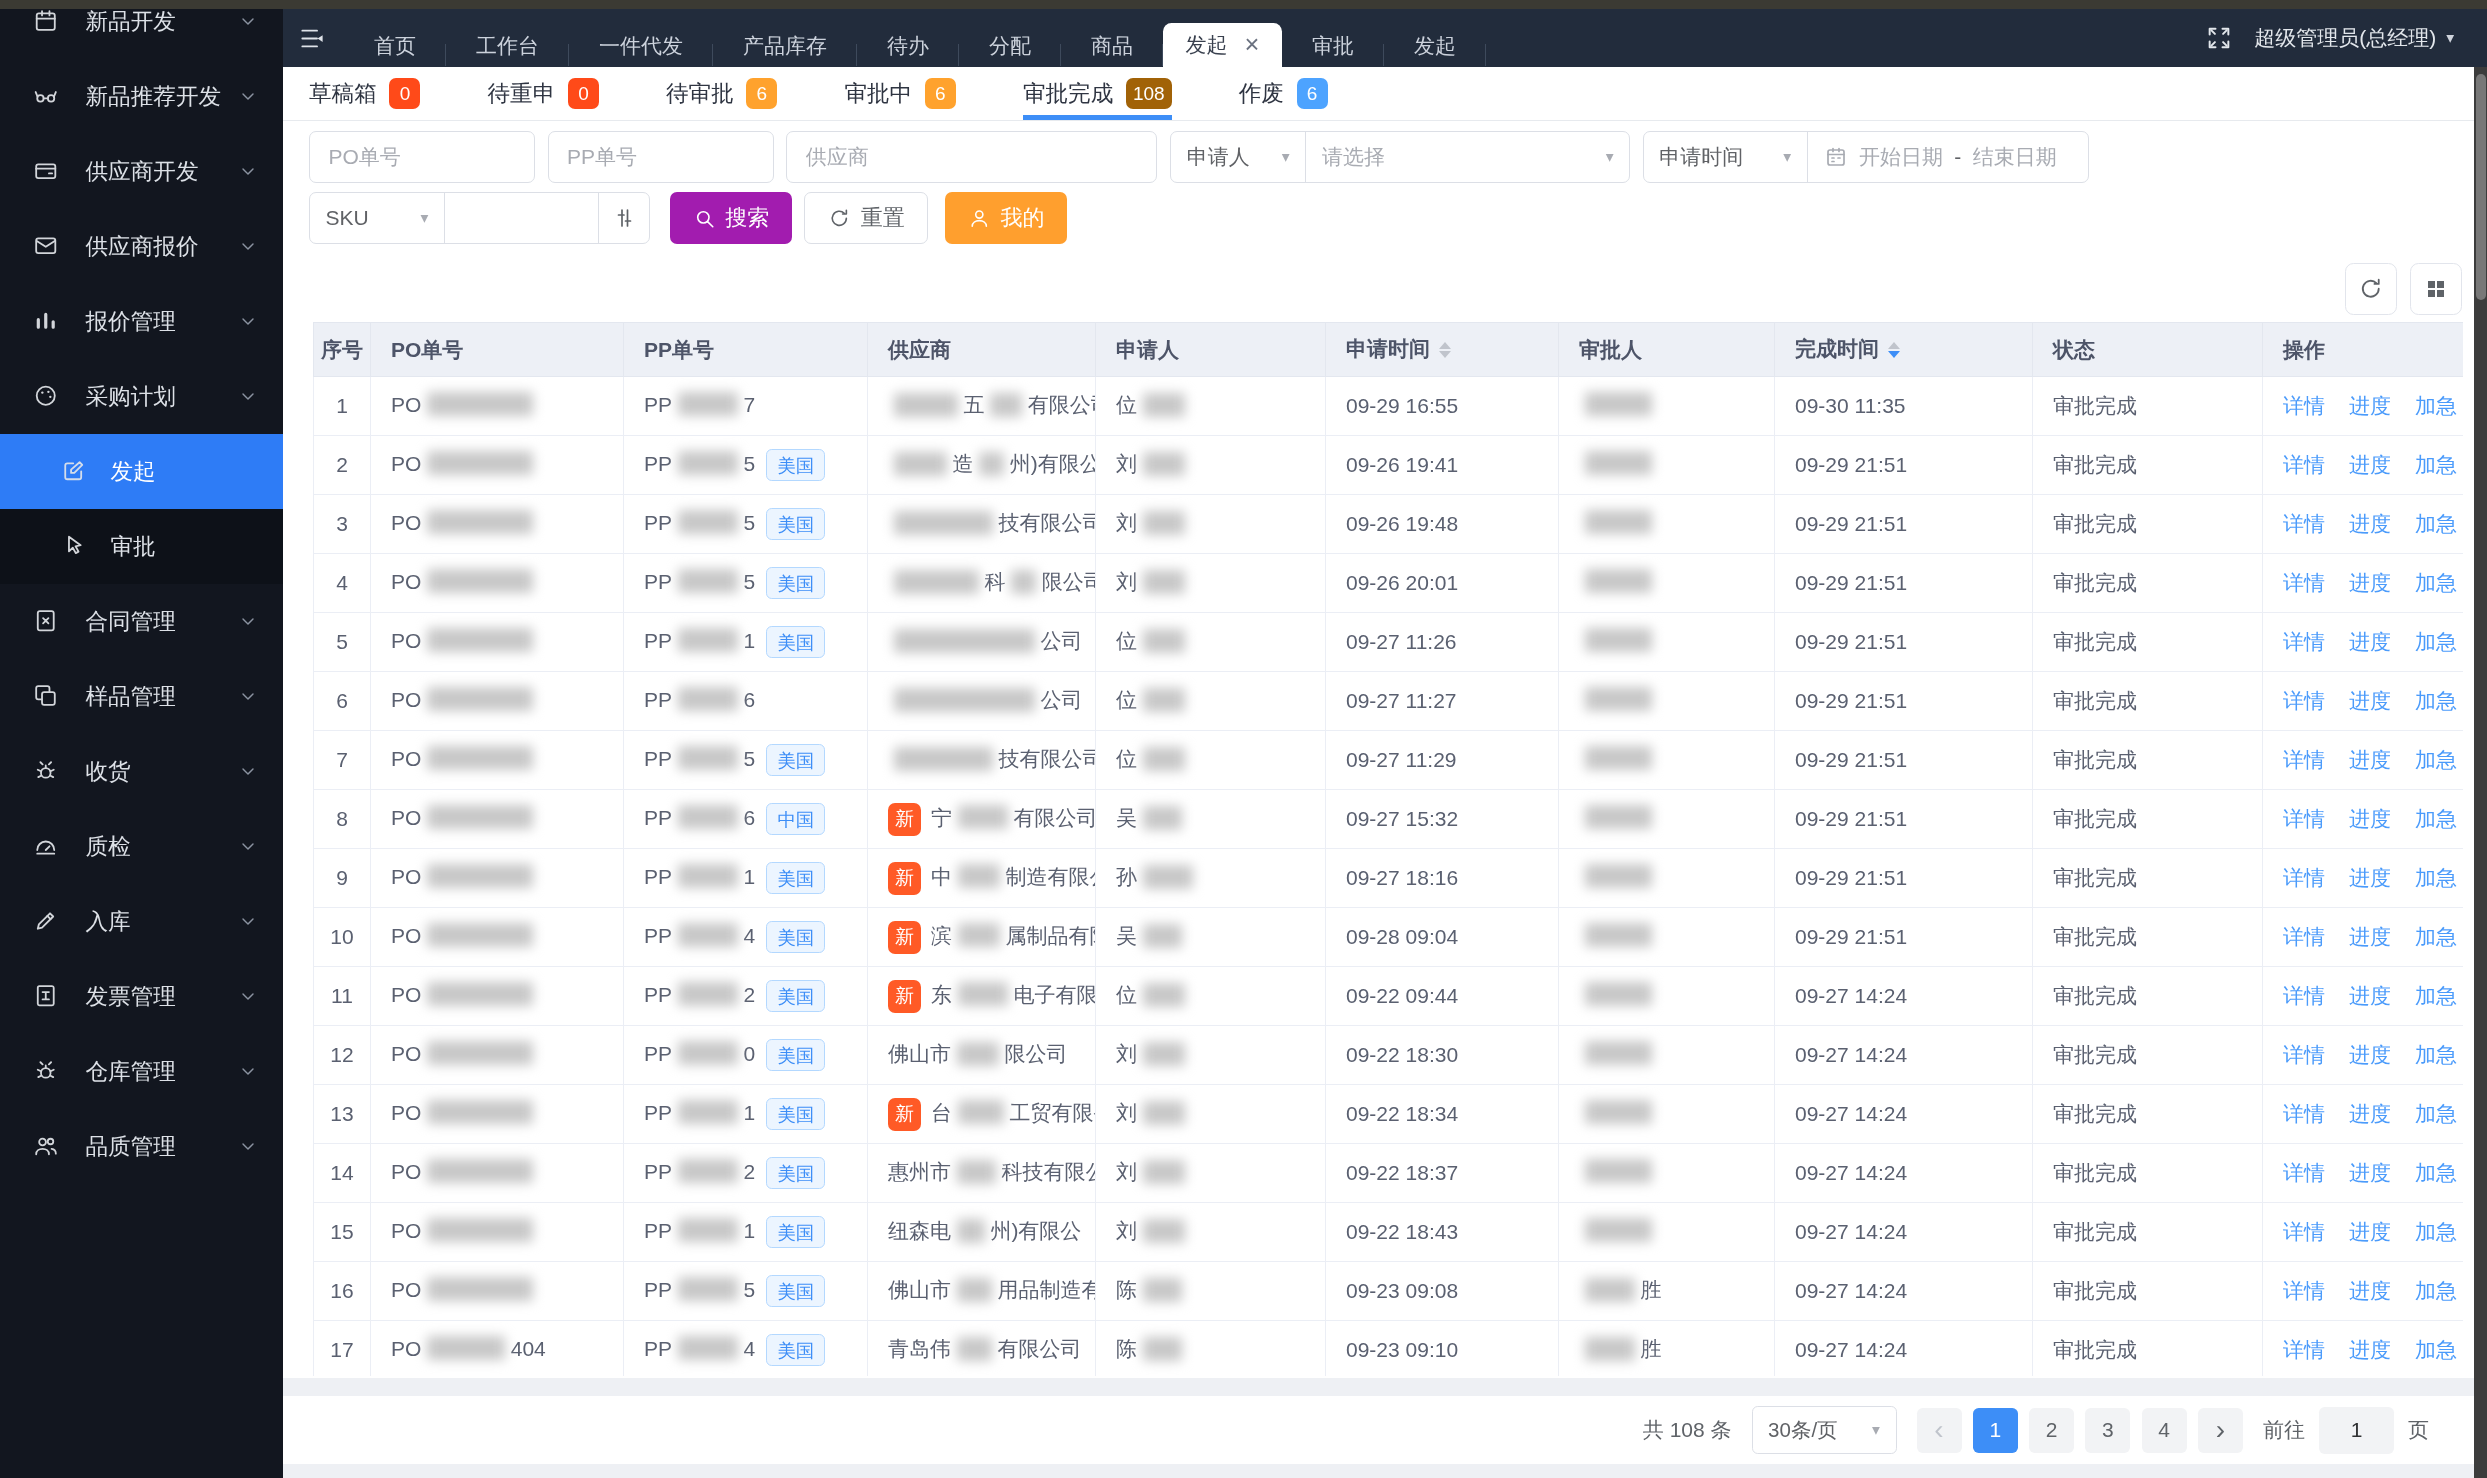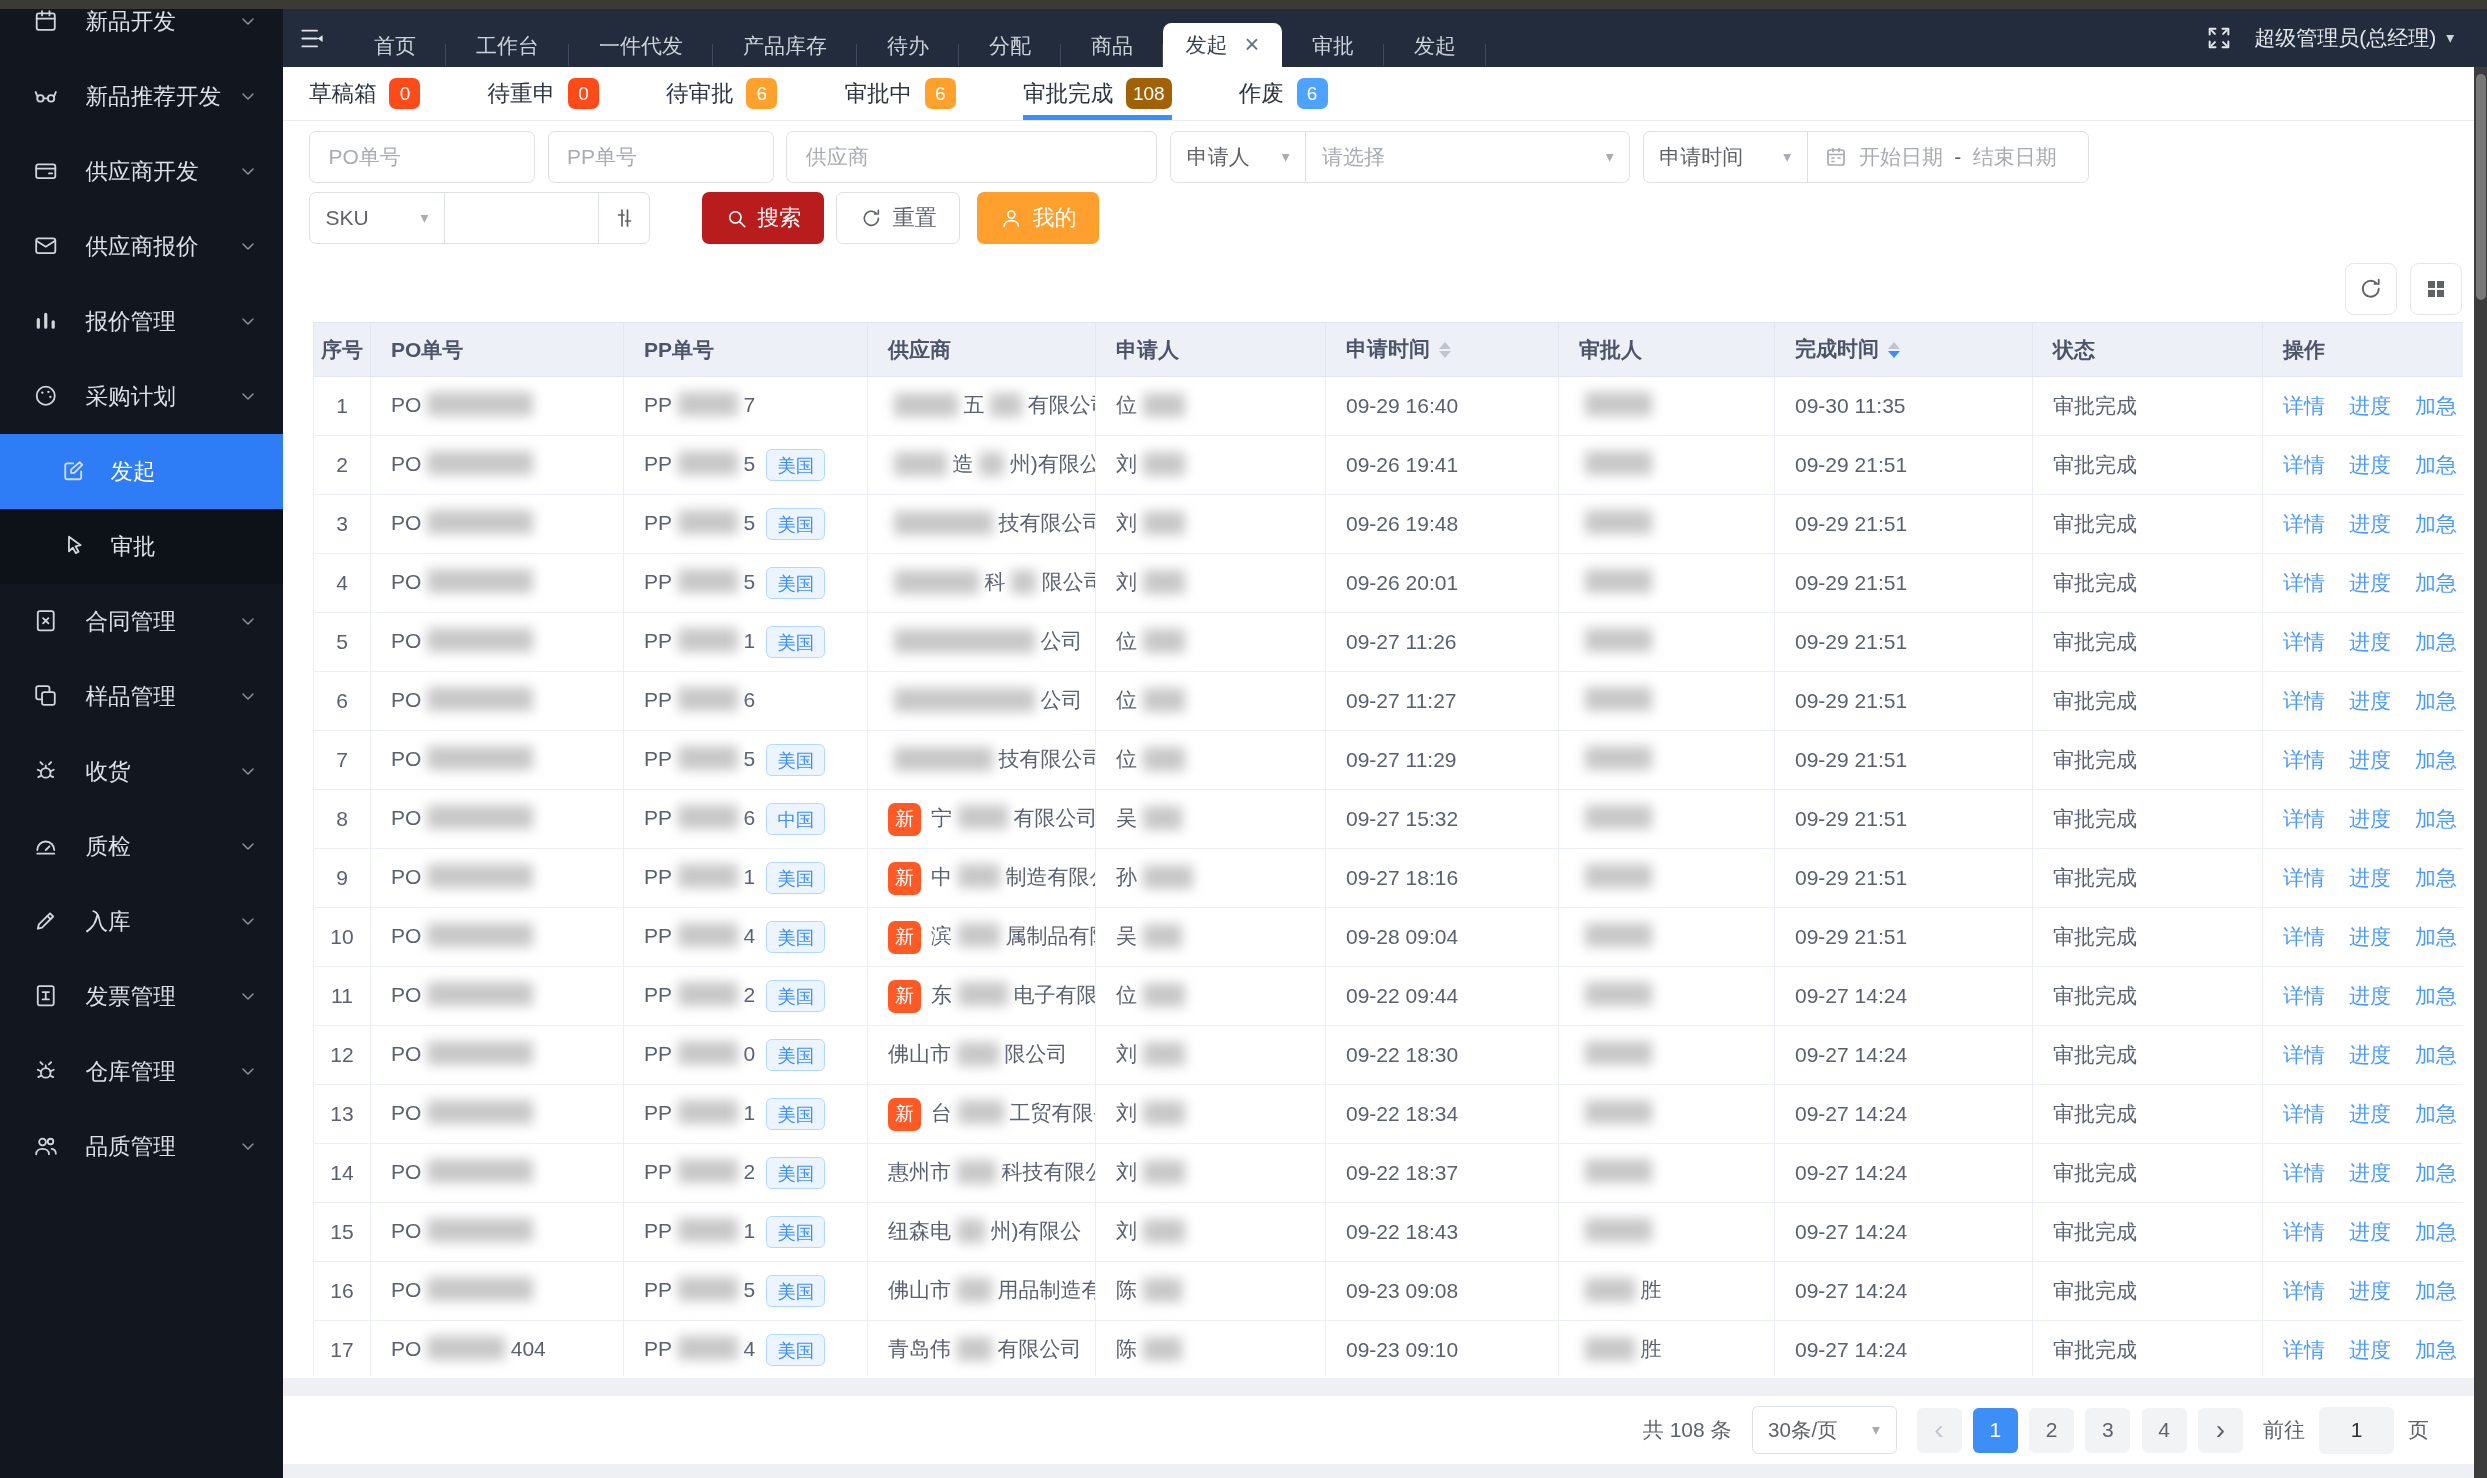--- a/index.html
+++ b/index.html
@@ -50,21 +50,21 @@
        padding:0 18.4px;box-sizing:border-box;outline:none;font-family:inherit;}
   .inp::placeholder{color:#a8abb2;}
   .compound{height:52px;border:1.4px solid #dcdfe6;border-radius:7px;background:#fff;display:flex;align-items:stretch;box-sizing:border-box;}
   .comp-seg{display:flex;align-items:center;padding:0 15.6px;font-size:21px;color:#606266;gap:11.3px;}
   .comp-div{width:1.4px;background:#dcdfe6;}
   .ph{color:#a8abb2;}
   .caret-txt{color:#a8abb2;font-size:15.6px;}
   .date-ico{color:#a8abb2;}
   .btn{height:52px;border-radius:7px;display:inline-flex;align-items:center;gap:10px;font-size:22px;
        padding:0 22.6px;cursor:pointer;box-sizing:border-box;border:none;font-family:inherit;}
-  .btn-primary{background:#b91c1c;color:#fff;margin-left:32px;}
+  .btn-primary{background:#a21caf;color:#fff;}
   .btn-plain{background:#fff;border:1.4px solid #dcdfe6;color:#5f6368;}
   .btn-orange{background:#ff9f2e;color:#fff;}
   .gap18{width:12.7px;}.gap28{width:20px;}.gap24{width:17px;}
 
   
   .tools{position:absolute;top:263px;left:2345px;display:flex;gap:12.7px;}
   .icon-btn{width:52px;height:52px;border:1.4px solid #e2e5ec;border-radius:8.5px;background:#fff;color:#5f6368;
             display:flex;align-items:center;justify-content:center;box-sizing:border-box;cursor:pointer;}
 
   
@@ -553,21 +553,21 @@
           <th><span>操作</span></th>
         </tr>
       </thead>
     <tbody id="tbody">
         <tr>
           <td class="c-no">1</td>
           <td><span>PO</span><span class="blur" style="width:106px"></span></td>
           <td><span>PP</span><span class="blur" style="width:60px"></span><span>7</span></td>
           <td><span class="blur" style="width:64px"></span><span>五</span><span class="blur" style="width:32px"></span><span>有限公司</span></td>
           <td><span>位</span><span class="blur" style="width:42px"></span></td>
-          <td>09-29 16:40</td>
+          <td>09-29 16:55</td>
           <td><span class="blur" style="width:67px"></span></td>
           <td>09-30 11:35</td>
           <td>审批完成</td>
           <td><span class="link">详情</span><span class="link">进度</span><span class="link">加急</span></td>
         </tr>
         <tr>
           <td class="c-no">2</td>
           <td><span>PO</span><span class="blur" style="width:106px"></span></td>
           <td><span>PP</span><span class="blur" style="width:60px"></span><span>5</span><span class="flag">美国</span></td>
           <td><span class="blur" style="width:53px"></span><span>造</span><span class="blur" style="width:25px"></span><span>州)有限公</span></td>

